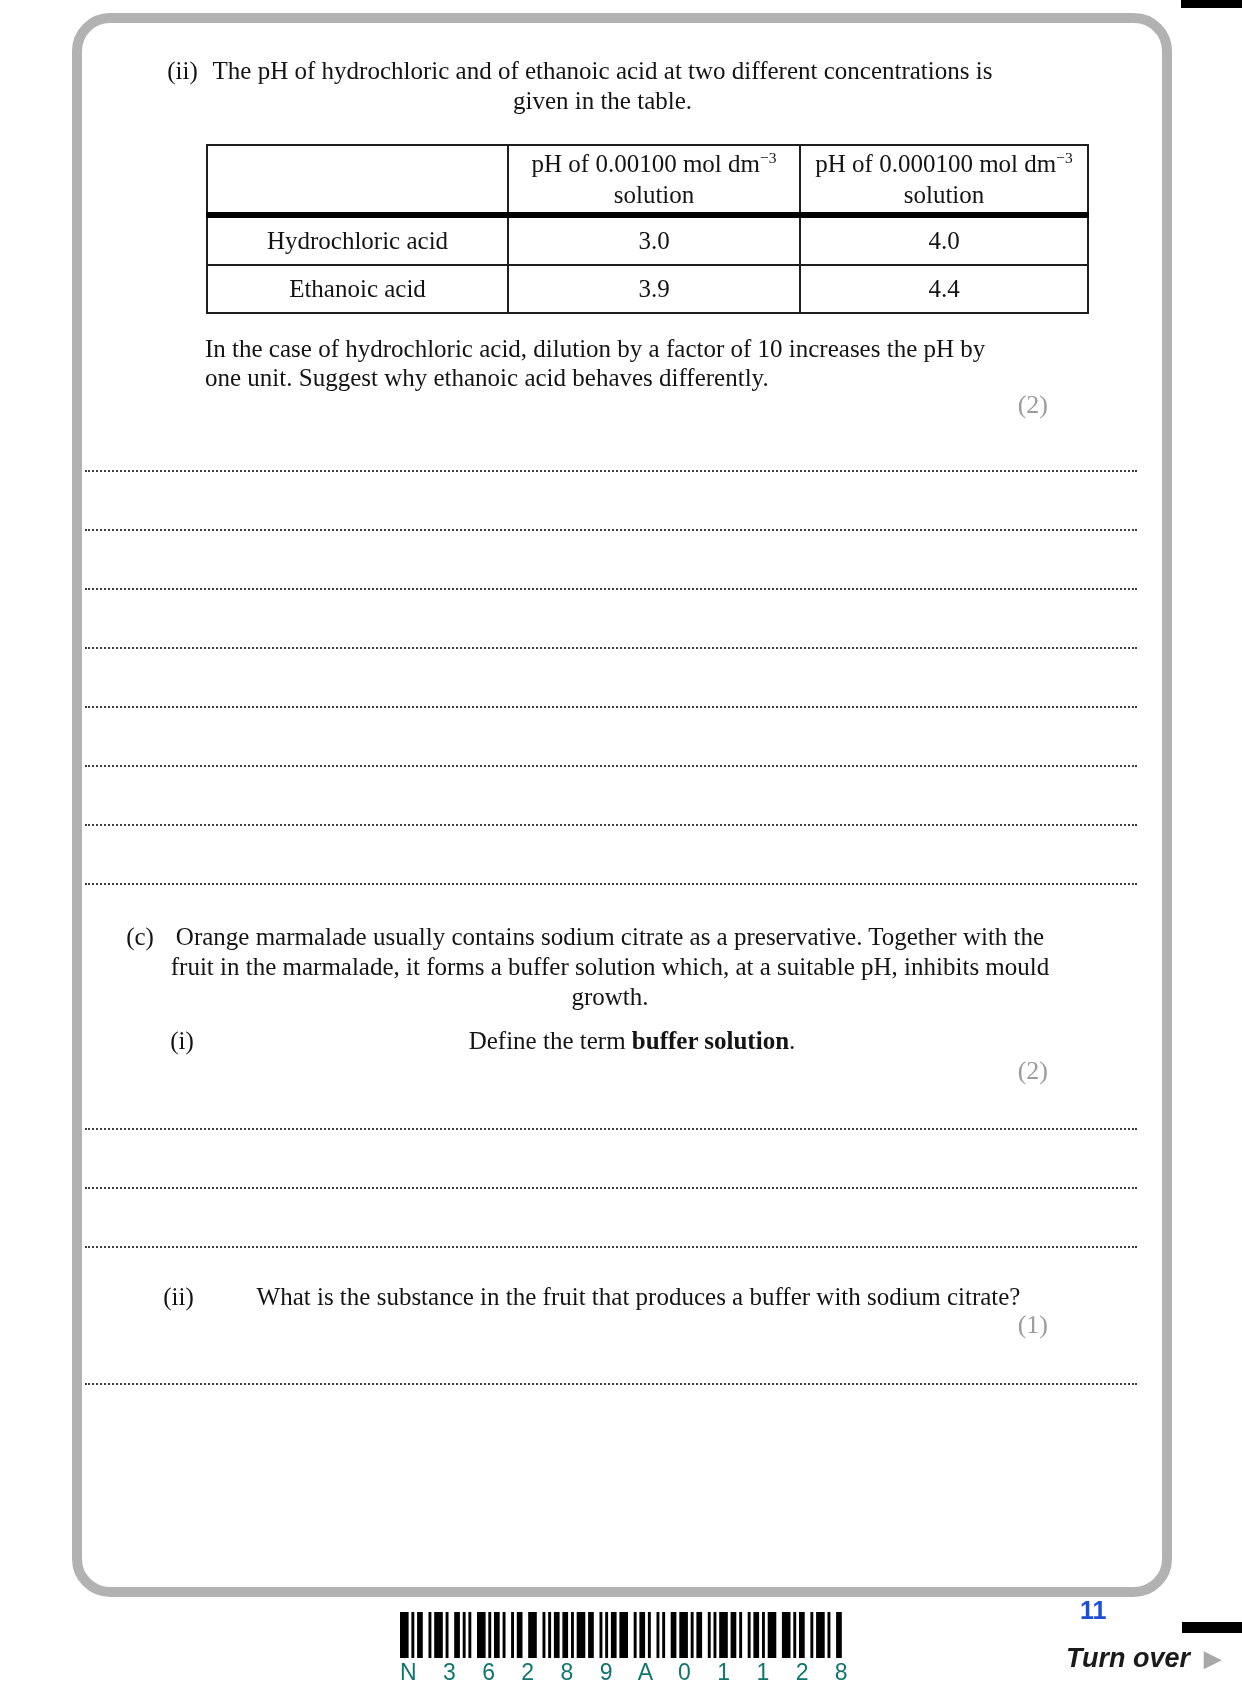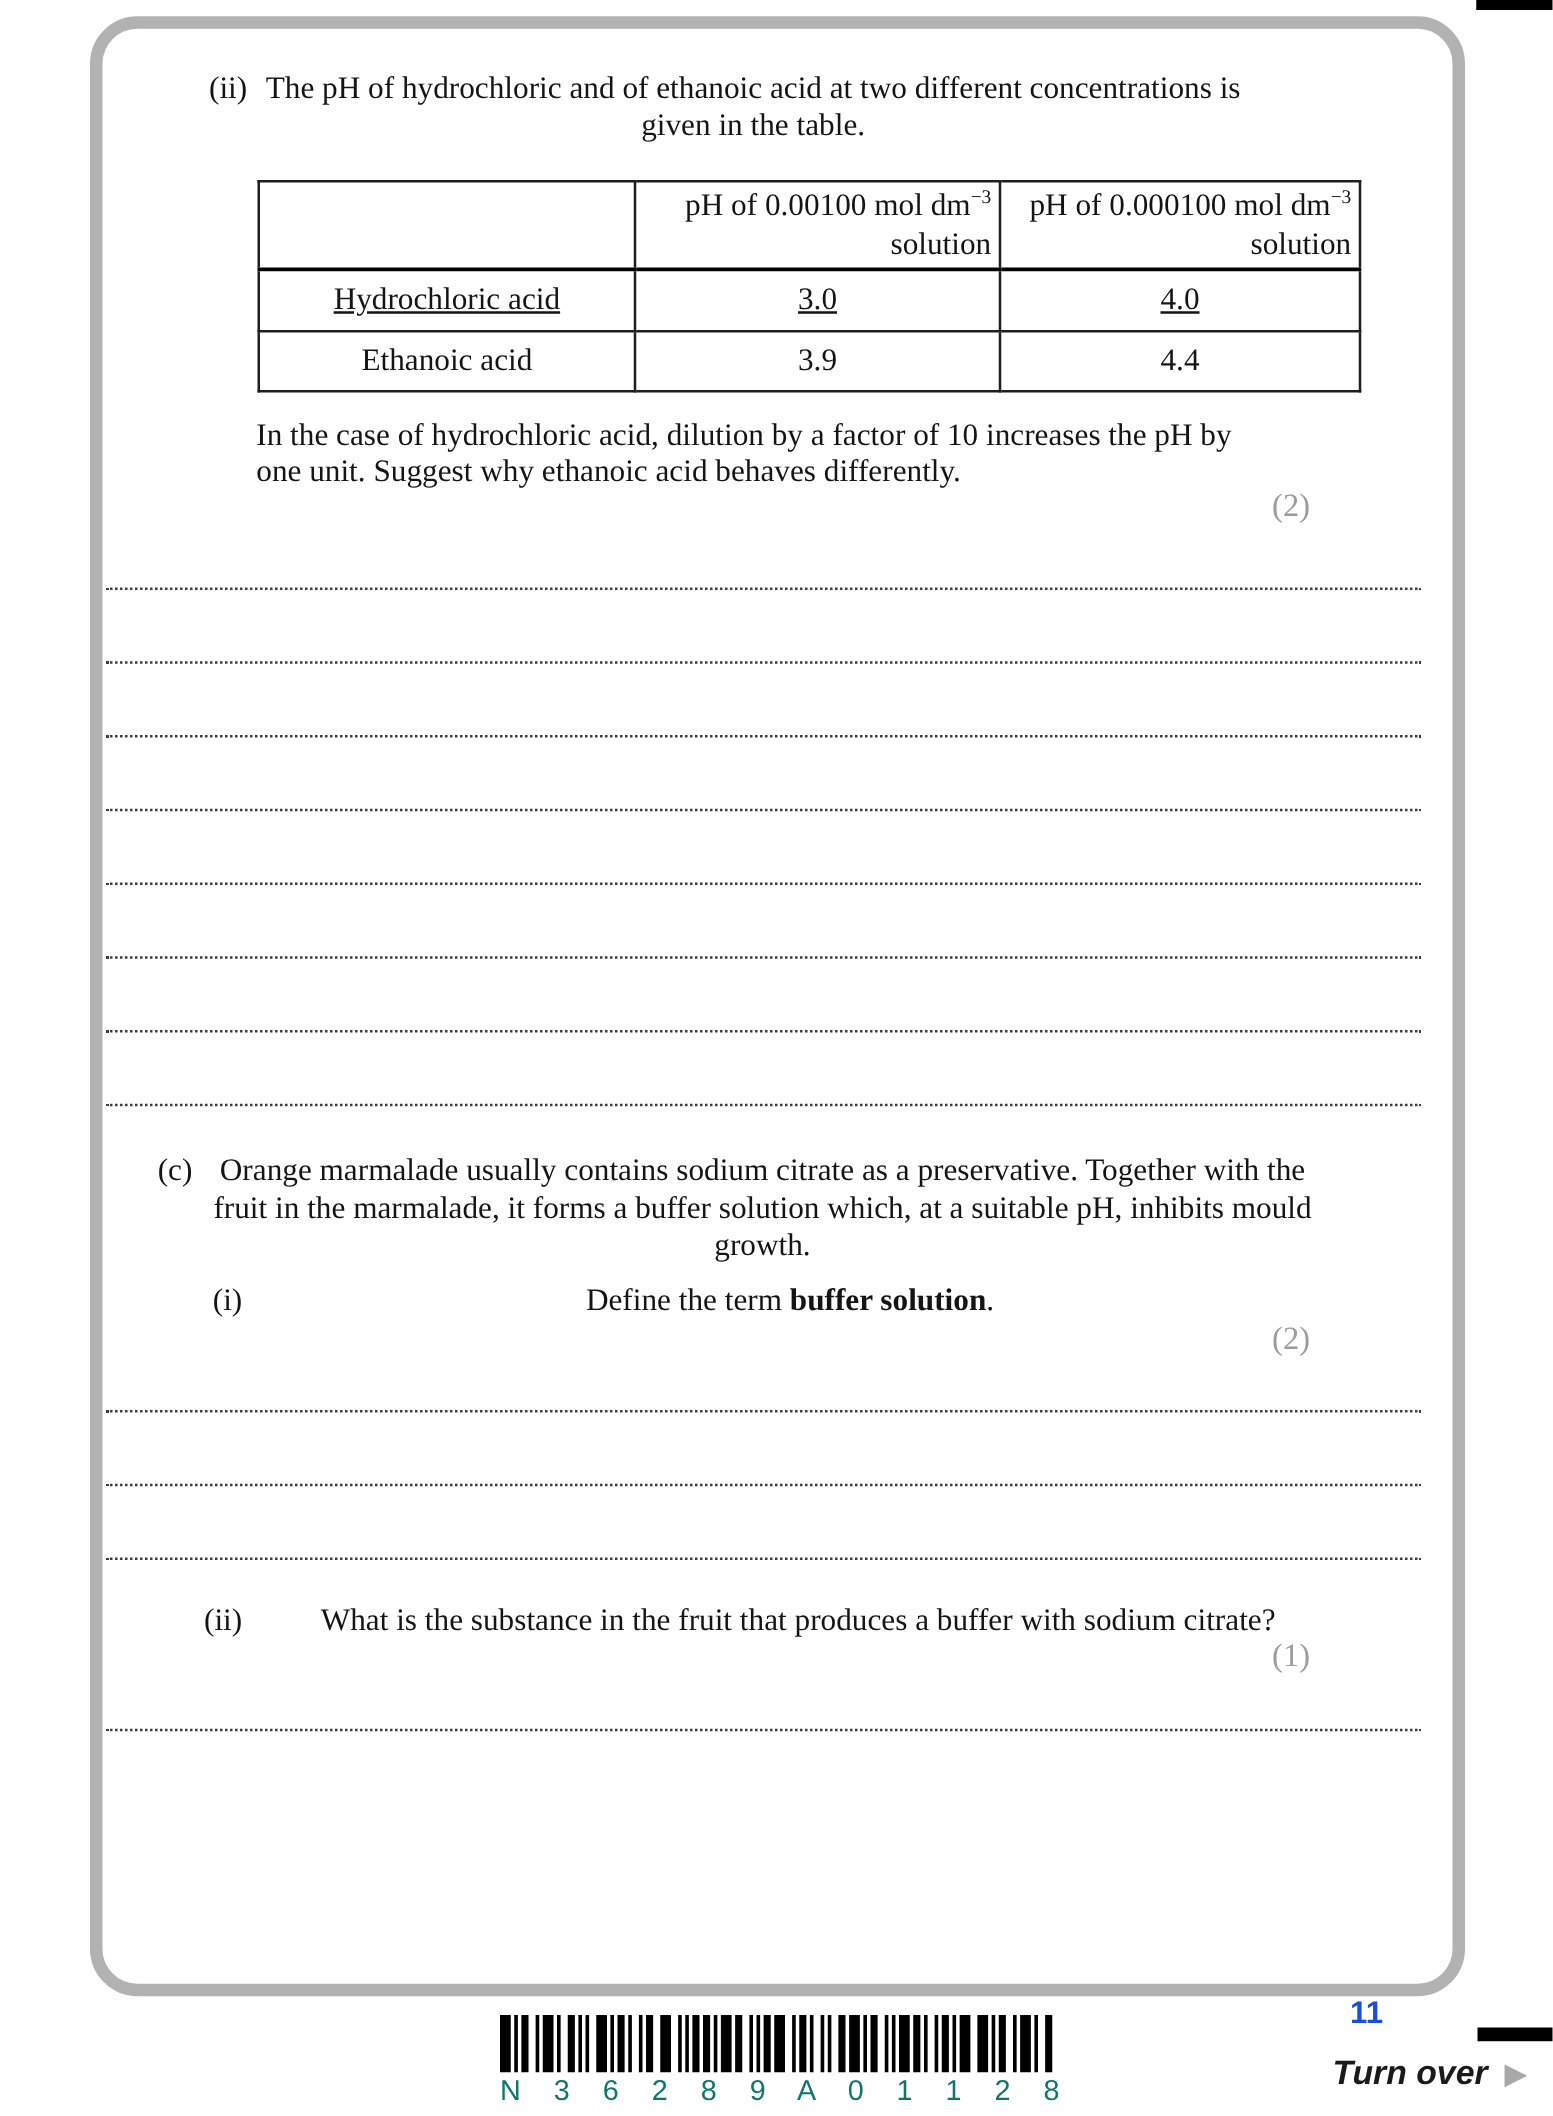--- a/index.html
+++ b/index.html
@@ -40,22 +40,22 @@
     border-collapse:collapse;
     font-size:25px;
     table-layout:fixed;
   }
   table.ph-table th, table.ph-table td {
     border:2px solid #1e1e1e;
     text-align:center; vertical-align:middle;
     font-weight:normal;
     padding:0 6px;
   }
-  table.ph-table tr.hdr th { height:70px; border-bottom:3px solid #000000; line-height:31px;text-align:right; }
-  table.ph-table tr.r1 td { height:50px;text-decoration:underline; }
+  table.ph-table tr.hdr th { height:70px; border-bottom:6px solid #000000; line-height:31px; }
+  table.ph-table tr.r1 td { height:50px; }
   table.ph-table tr.r2 td { height:48px; }
   .colw1 { width:301px; } .colw2 { width:292px; } .colw3 { width:288px; }
   sup.neg { font-size:0.62em; vertical-align:super; line-height:0; }
 
   .follow-up {
     position:absolute; left:205px; top:334px; width:795px;
     font-size:25px; line-height:29px;
   }
 
   .marks {

